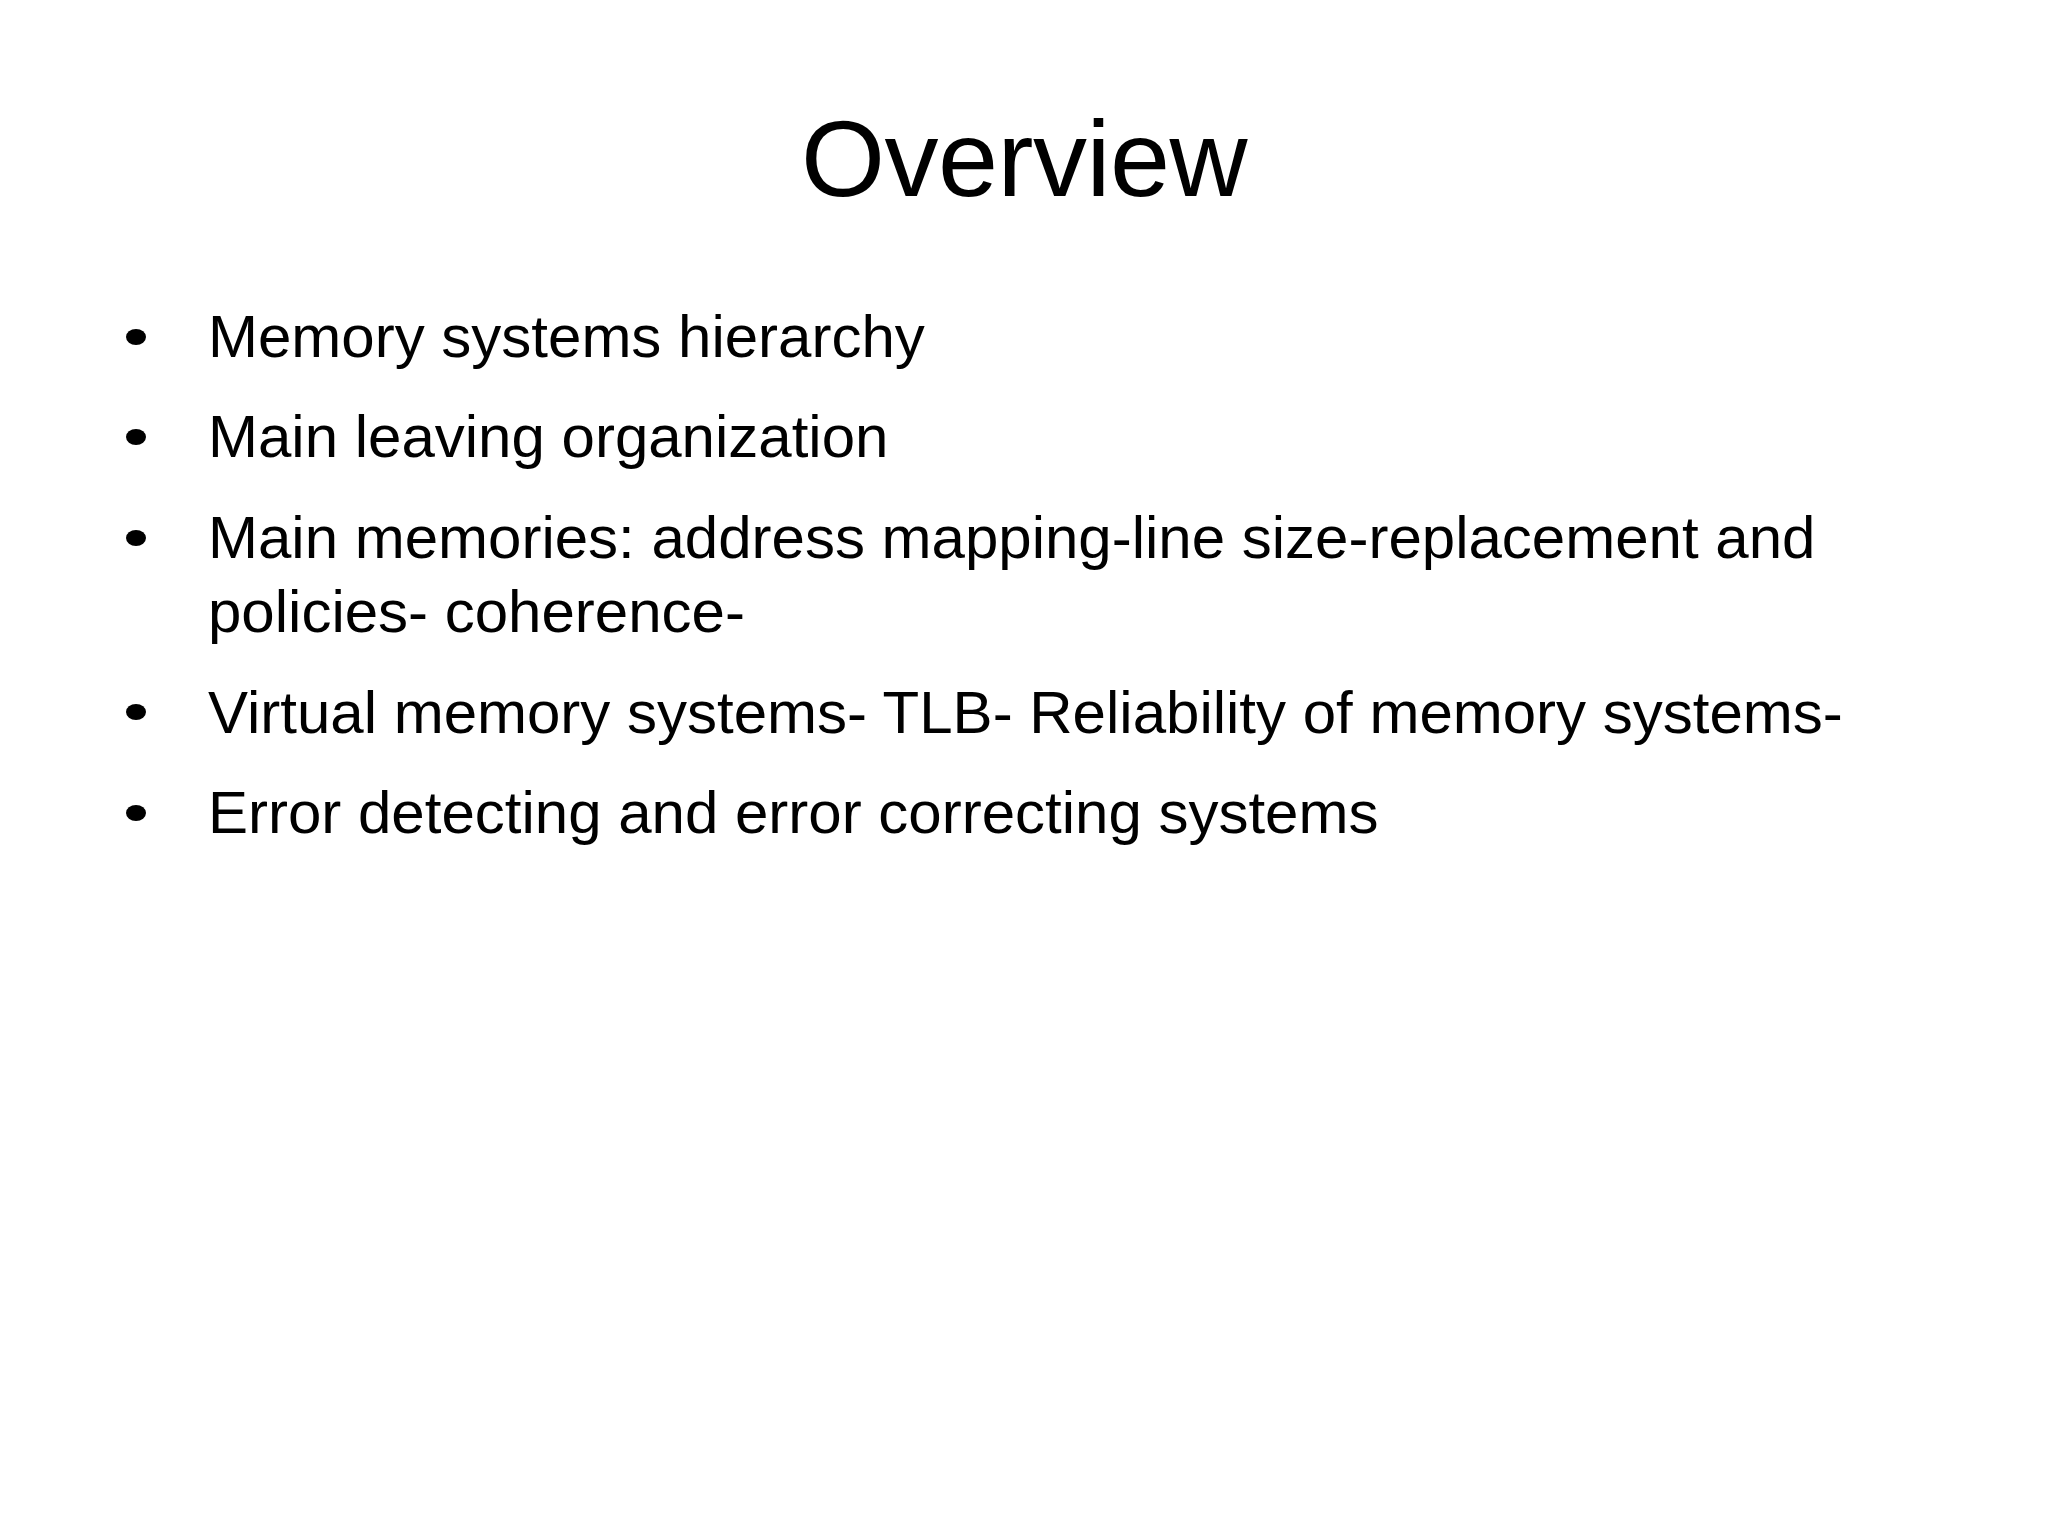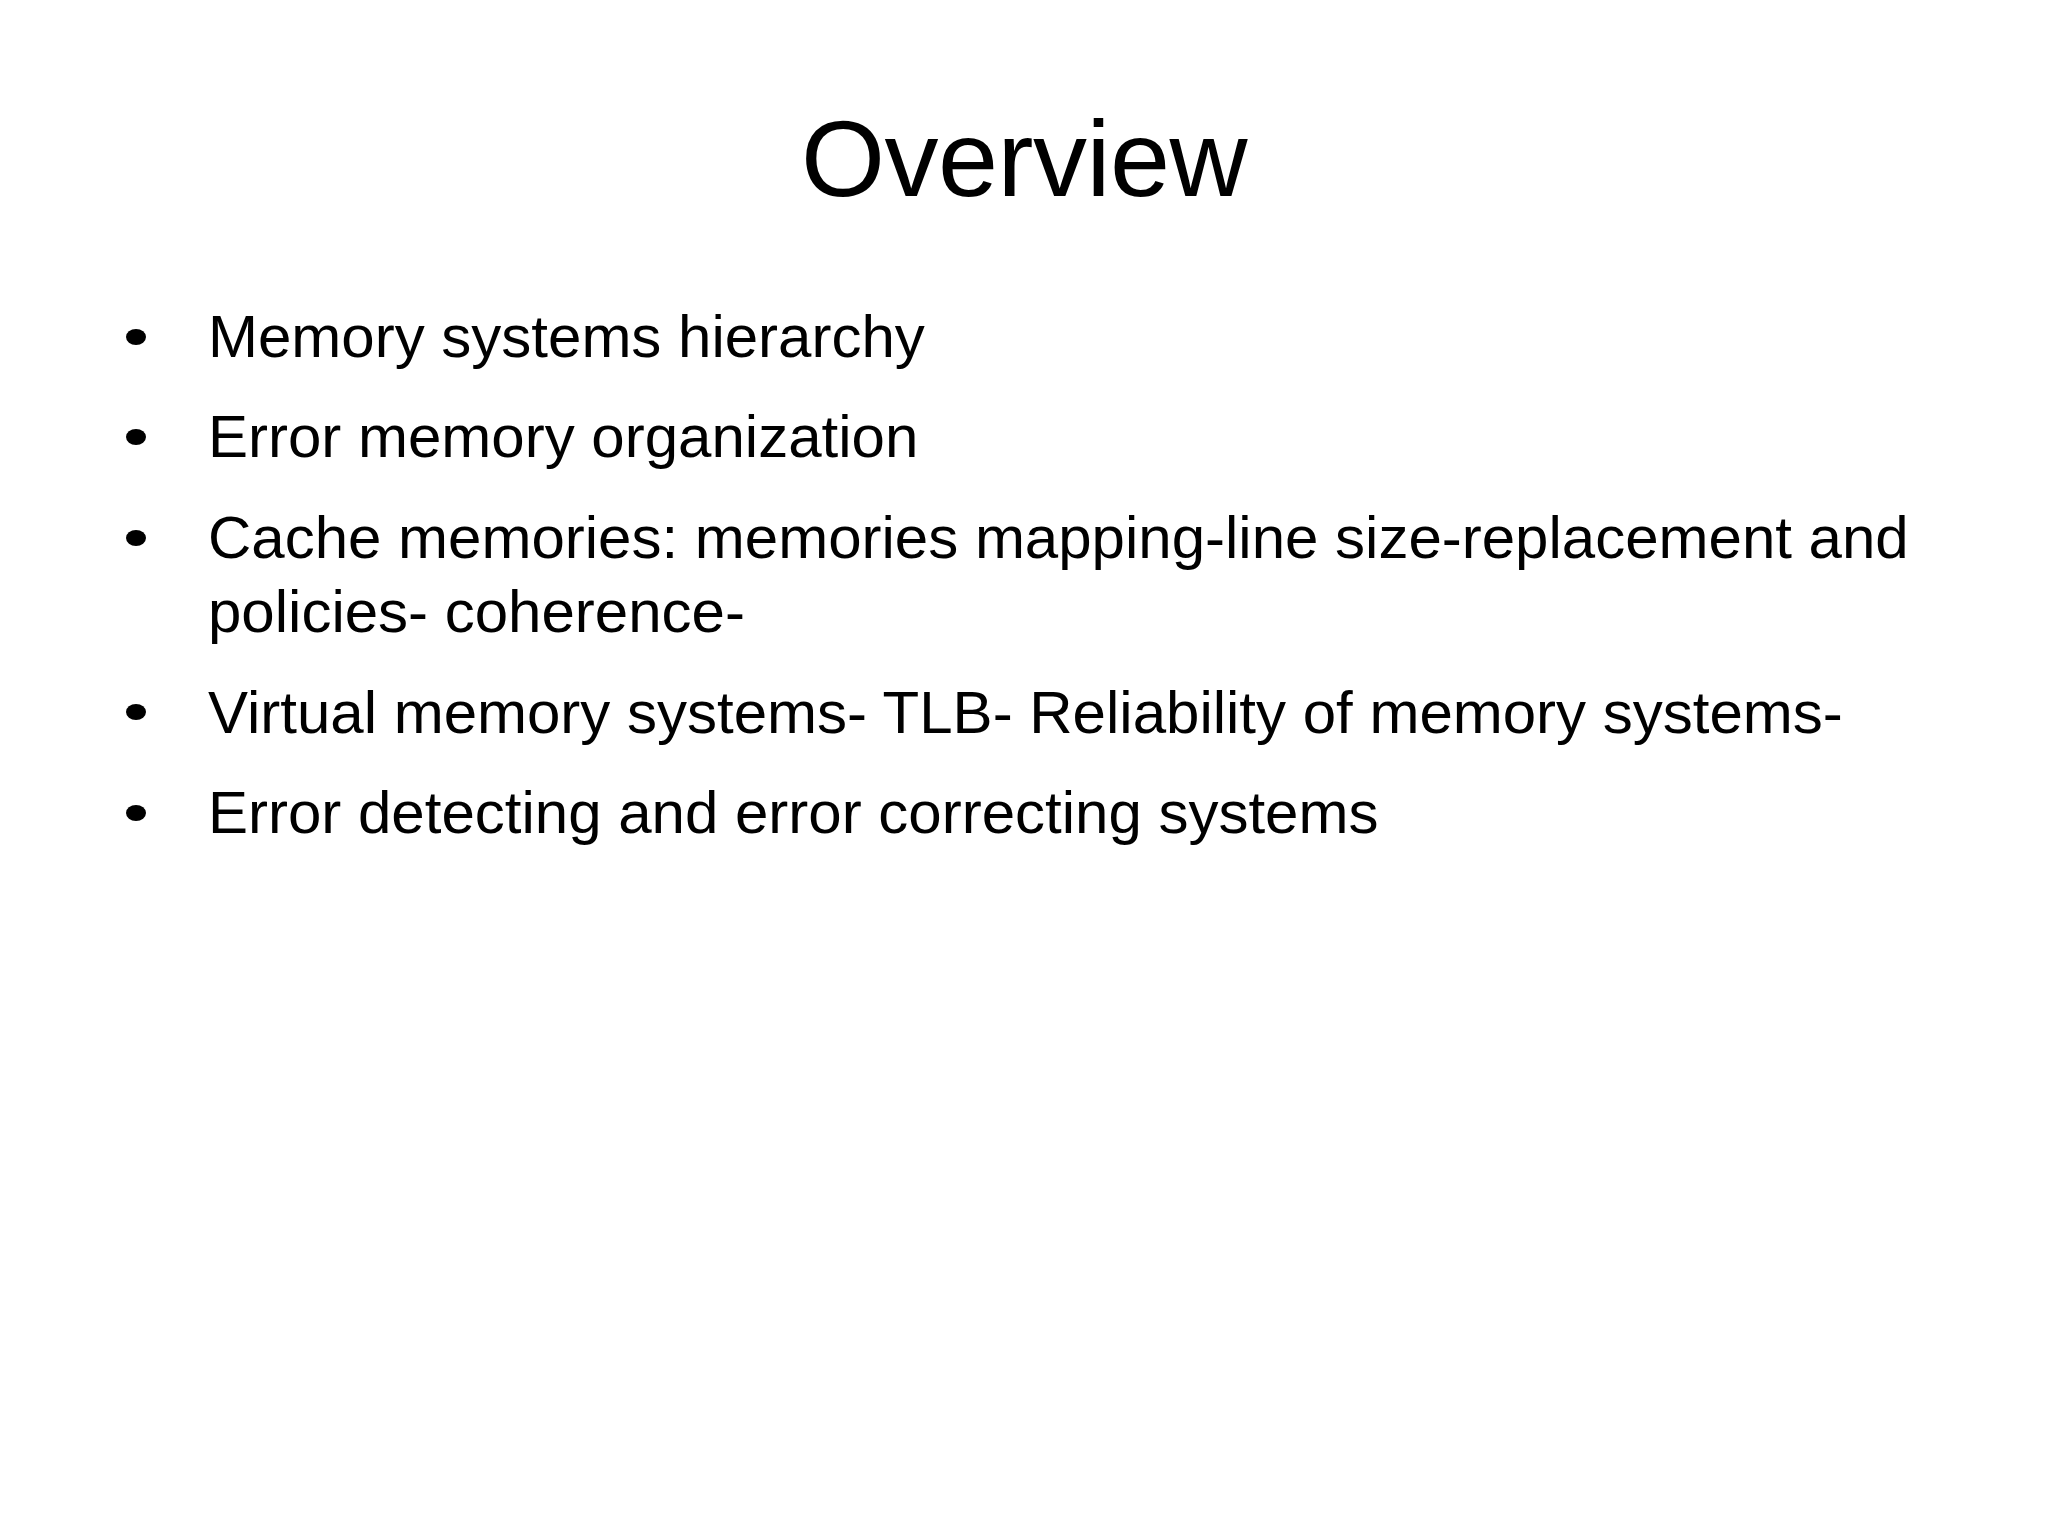--- a/index.html
+++ b/index.html
@@ -80,27 +80,27 @@
 
   <div id="bullet-list">
 
     <div class="bullet-item">
       <span class="bullet-marker"></span>
       <span class="bullet-text">Memory systems hierarchy</span>
     </div>
 
     <div class="bullet-item">
       <span class="bullet-marker"></span>
-      <span class="bullet-text">Error memory organization</span>
+      <span class="bullet-text">Main leaving organization</span>
     </div>
 
 
     <div class="bullet-item">
       <span class="bullet-marker"></span>
-      <span class="bullet-text">Cache memories: memories mapping-line size-replacement and policies- coherence-</span>
+      <span class="bullet-text">Main memories: address mapping-line size-replacement and policies- coherence-</span>
     </div>
 
     <div class="bullet-item">
       <span class="bullet-marker"></span>
       <span class="bullet-text">Virtual memory systems- TLB- Reliability of memory systems-</span>
     </div>
 
     <div class="bullet-item">
       <span class="bullet-marker"></span>
       <span class="bullet-text">Error detecting and error correcting systems</span>

